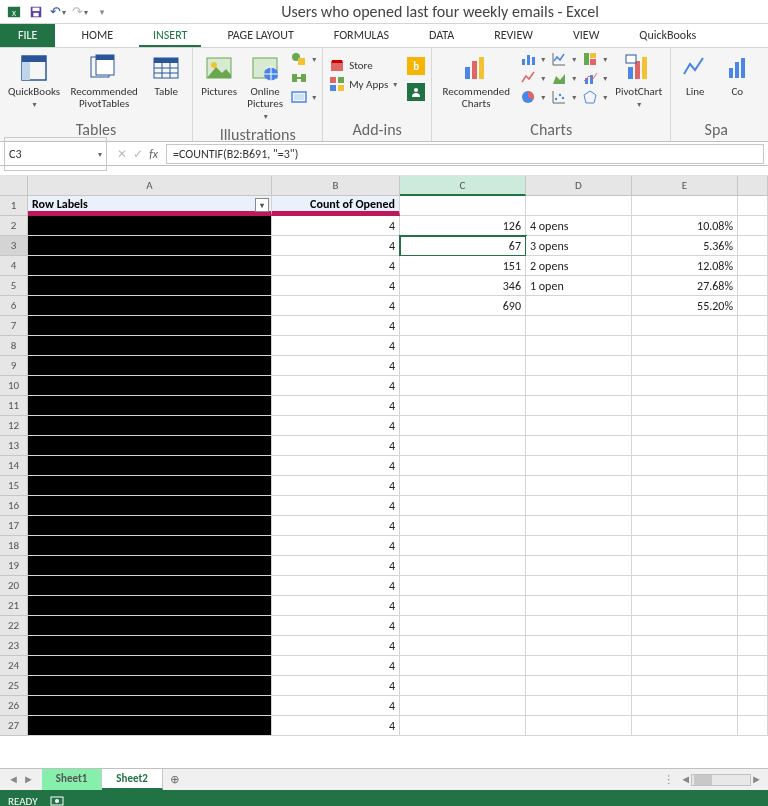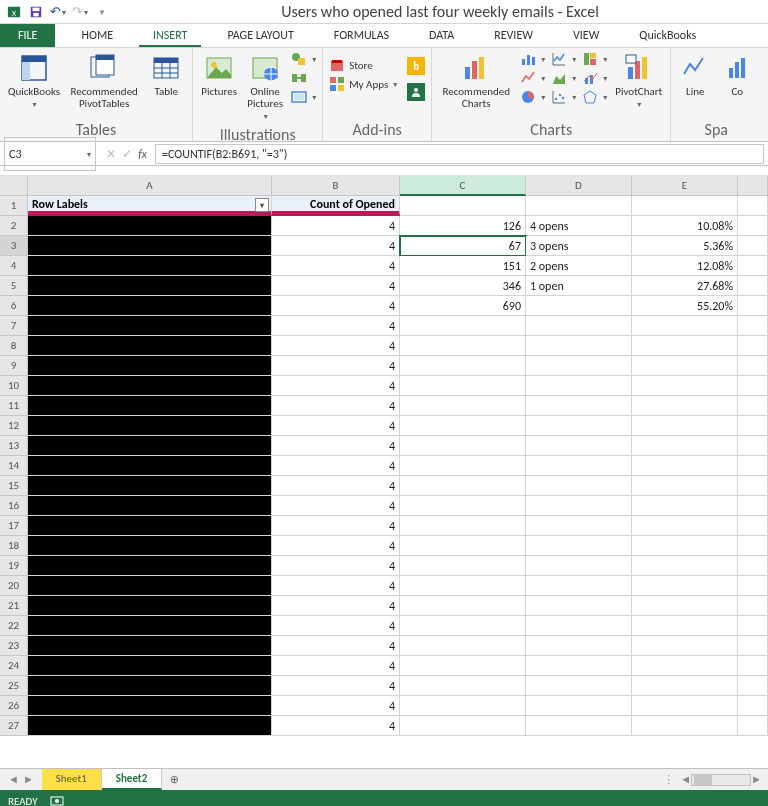--- a/index.html
+++ b/index.html
@@ -25,21 +25,21 @@
 .group-label { text-align: center; font-size: 16px; color: #666; padding: 2px 0; }
 .big-btn { display: flex; flex-direction: column; align-items: center; justify-content: flex-start; width: auto; min-width: 44px; padding: 2px 4px; font-size: 11px; color: #333; gap: 2px; text-align: center; line-height: 1.1; }
 .big-btn .icn { width: 32px; height: 32px; display: flex; align-items: center; justify-content: center; }
 .small-stack { display: flex; flex-direction: column; gap: 1px; }
 .small-btn { display: flex; align-items: center; gap: 4px; font-size: 11px; color: #333; padding: 1px 2px; white-space: nowrap; }
 .small-btn .sic { width: 16px; height: 16px; display:flex; align-items:center; justify-content:center; }
 .caret { font-size: 8px; color: #666; margin-left: 1px; }
 
 
 .formula-bar { height: 24px; display: flex; align-items: center; border-bottom: 1px solid #c0c0c0; background: #fff; font-size: 12px; }
-.namebox { width: 92px; border: 1px solid #c8c8c8; height: 20px; margin: 2px 2px 2px 4px; display: flex; align-items: center; padding: 16px 4px; justify-content: space-between; }
+.namebox { width: 103px; border: 1px solid #c8c8c8; height: 20px; margin: 2px 2px 2px 4px; display: flex; align-items: center; padding: 16px 4px; justify-content: space-between; }
 .namebox span.val { color: #333; }
 .fbar-icons { display: flex; align-items: center; gap: 6px; padding: 0 8px; color: #bbb; }
 .fbar-icons .fx { font-style: italic; color: #666; }
 .formula-input { flex: 1; height: 20px; border: 1px solid #c8c8c8; display: flex; align-items: center; padding: 0 6px; color: #333; margin-right: 4px;}
 
 .spacer-bar { height: 10px; border-bottom: 1px solid #e0e0e0; }
 
 
 .grid-area { position: relative; height: 592px; overflow: hidden; font-size: 12px; }
 .grid { display: grid; grid-template-columns: 28px 244px 128px 126px 106px 106px 30px; }
@@ -50,21 +50,21 @@
 .cell { border-right: 1px solid #d4d4d4; border-bottom: 1px solid #d4d4d4; height: 20px; padding: 0 4px; display: flex; align-items: center; background: #fff; font-size: 12px; color: #222; }
 .cell.right { justify-content: flex-end; }
 .cell.header-cell { background: #eaf1fa; font-weight: bold; color: #000; border-bottom: 5px solid #be185d; position: relative; }
 .cell.header-cell .filter-handle { position: absolute; right: 2px; top: 2px; width: 14px; height: 14px; border: 1px solid #888; background: #fff; display:flex; align-items:center; justify-content:center; font-size:8px; color:#555;}
 .cell.black { background: #000; }
 .cell.active { outline: 2px solid #217346; outline-offset: -1px; }
 
 
 .sheet-bar { height: 22px; background: #f0f0f0; border-top: 1px solid #c0c0c0; display: flex; align-items: stretch; font-size: 11px; }
 .sheet-nav { display: flex; align-items: center; gap: 4px; padding: 0 8px; color: #888; }
-.sheet-tab { padding: 3px 14px; border-right: 1px solid #c8c8c8; background: #fde047; color: #555; }
+.sheet-tab { padding: 3px 14px; border-right: 1px solid #c8c8c8; background: #86efac; color: #555; font-weight: bold; }
 .sheet-tab.active { background: #fff; border-bottom: 2px solid #217346; color: #217346; font-weight: bold; }
 .add-sheet { width: 24px; display:flex; align-items:center; justify-content:center; color:#666; }
 .hscroll { flex:1; display:flex; align-items:center; justify-content:flex-end; padding-right:6px; }
 .hscroll-track { width: 60px; height: 12px; background:#e8e8e8; border:1px solid #c0c0c0; display:flex; align-items:center;}
 .hscroll-thumb { width: 18px; height:10px; background:#c8c8c8; margin-left:2px;}
 
 
 .status-bar { height: 22px; background: #217346; color: #fff; display: flex; align-items: center; padding: 0 8px; font-size: 11px; gap: 12px; }
 
 svg { display: block; }

